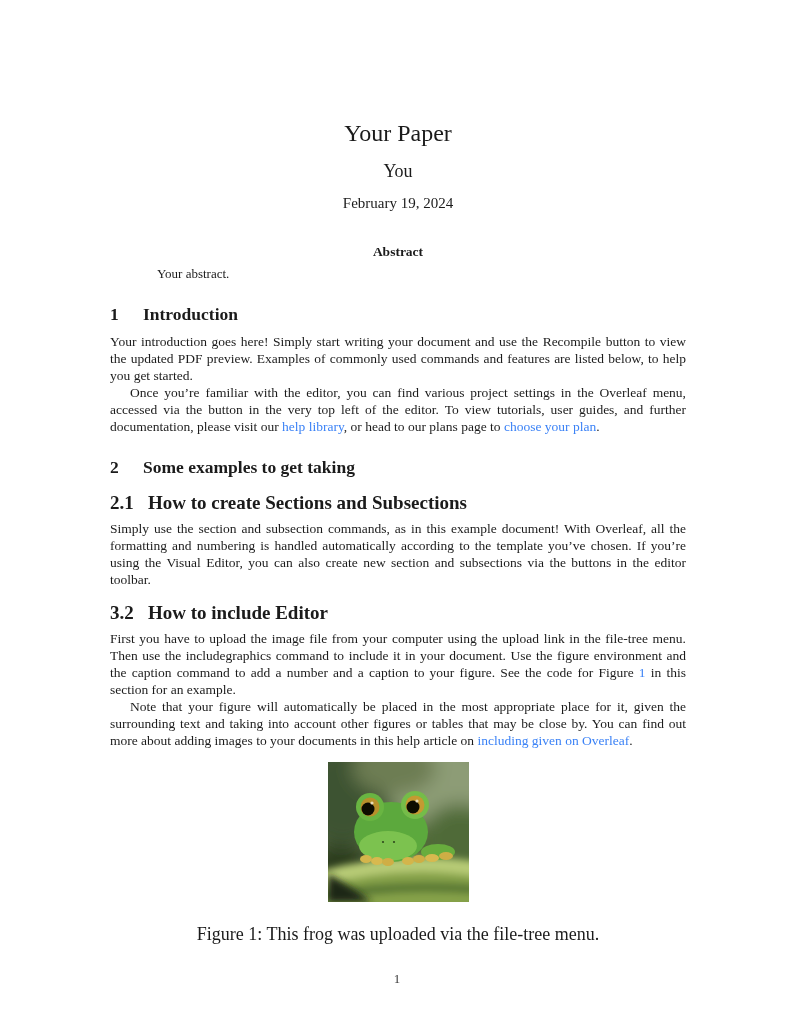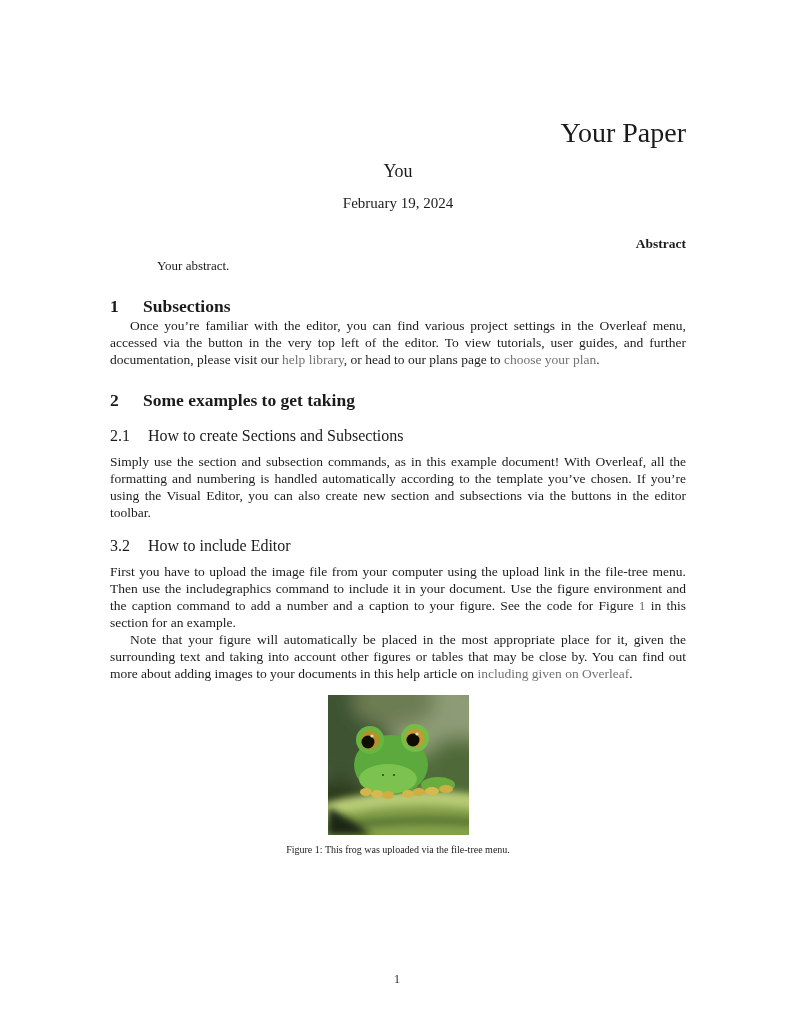--- a/index.html
+++ b/index.html
@@ -14,92 +14,92 @@
     overflow: hidden;
   }
   .content {
     position: absolute;
     left: 110px;
     top: 0;
     width: 576px;
   }
   .paper-title {
     margin: 118px 0 0 0;
-    font-size: 28px;
+    font-size: 24px;
     line-height: 30px;
     font-weight: normal;
-    text-align: right;
+    text-align: center;
   }
   .paper-author {
     margin-top: 14px;
     font-size: 18px;
     line-height: 18px;
     text-align: center;
   }
   .paper-date {
     margin-top: 14px;
     font-size: 15px;
     line-height: 18px;
     text-align: center;
     font-family: Liberation Serif, serif;
   }
   .abstract-heading {
-    margin-top: 24px;
+    margin-top: 32px;
     font-size: 13.5px;
     line-height: 16px;
     font-weight: bold;
-    text-align: right;
+    text-align: center;
   }
   .abstract-body {
     margin: 5px 0 8px 0;
     padding: 0 47px;
     font-size: 13px;
     line-height: 17px;
     text-align: justify;
   }
   h2.section-heading {
     margin: 21px 0 0 0;
     font-size: 17.5px;
     line-height: 22px;
     font-weight: bold;
   }
   h3.subsection-heading {
     margin: 15px 0 0 0;
-    font-size: 16px;
+    font-size: 19px;
     line-height: 19px;
-    font-weight: normal;
+    font-weight: bold;
   }
   .sec-num { display: inline-block; min-width: 33px; }
   .subsec-num { display: inline-block; min-width: 38px; }
   p.body {
     margin: 0;
     font-size: 13.5px;
     line-height: 17px;
     text-align: justify;
   }
   p.body.first { margin-top: 8px; }
   p.body.indent { text-indent: 20px; }
   a.doc-link {
-    color: #737373;
+    color: #3b82f6;
     text-decoration: none;
     cursor: pointer;
   }
   figure.figure-block {
     margin: 13px 0 0 0;
     text-align: center;
   }
   .figure-image {
     display: inline-block;
     width: 141px;
     height: 140px;
     line-height: 0;
   }
   figcaption.figure-caption {
-    margin-top: 3px;
-    font-size: 10px;
+    margin-top: 20px;
+    font-size: 18px;
     line-height: 16px;
     text-align: center;
   }
   .page-number {
     position: absolute;
     top: 971px;
     left: 0;
     width: 794px;
     text-align: center;
     font-size: 13px;
@@ -112,21 +112,22 @@
 <div class="page">
   <div class="content">
 
     <h1 class="paper-title">Your Paper</h1>
     <div class="paper-author">You</div>
     <div class="paper-date">February 19, 2024</div>
 
     <div class="abstract-heading">Abstract</div>
     <p class="abstract-body">Your abstract.</p>
 
-    <h2 class="section-heading"><span class="sec-num">1</span><span>Subsections</span></h2>
+    <h2 class="section-heading"><span class="sec-num">1</span><span>Introduction</span></h2>
+    <p class="body first">Your introduction goes here! Simply start writing your document and use the Recompile button to view the updated PDF preview. Examples of commonly used commands and features are listed below, to help you get started.</p>
     <p class="body indent"><span>Once you’re familiar with the editor, you can find various project settings in the Overleaf menu, accessed via the button in the very top left of the editor. To view tutorials, user guides, and further documentation, please visit our </span><a class="doc-link">help library</a><span>, or head to our plans page to </span><a class="doc-link">choose your plan</a><span>.</span></p>
 
     <h2 class="section-heading"><span class="sec-num">2</span><span>Some examples to get taking</span></h2>
 
     <h3 class="subsection-heading"><span class="subsec-num">2.1</span><span>How to create Sections and Subsections</span></h3>
     <p class="body first">Simply use the section and subsection commands, as in this example document! With Overleaf, all the formatting and numbering is handled automatically according to the template you’ve chosen. If you’re using the Visual Editor, you can also create new section and subsections via the buttons in the editor toolbar.</p>
 
     <h3 class="subsection-heading"><span class="subsec-num">3.2</span><span>How to include Editor</span></h3>
     <p class="body first"><span>First you have to upload the image file from your computer using the upload link in the file-tree menu. Then use the includegraphics command to include it in your document. Use the figure environment and the caption command to add a number and a caption to your figure. See the code for Figure </span><a class="doc-link">1</a><span> in this section for an example.</span></p>
     <p class="body indent"><span>Note that your figure will automatically be placed in the most appropriate place for it, given the surrounding text and taking into account other figures or tables that may be close by. You can find out more about adding images to your documents in this help article on </span><a class="doc-link">including given on Overleaf</a><span>.</span></p>

